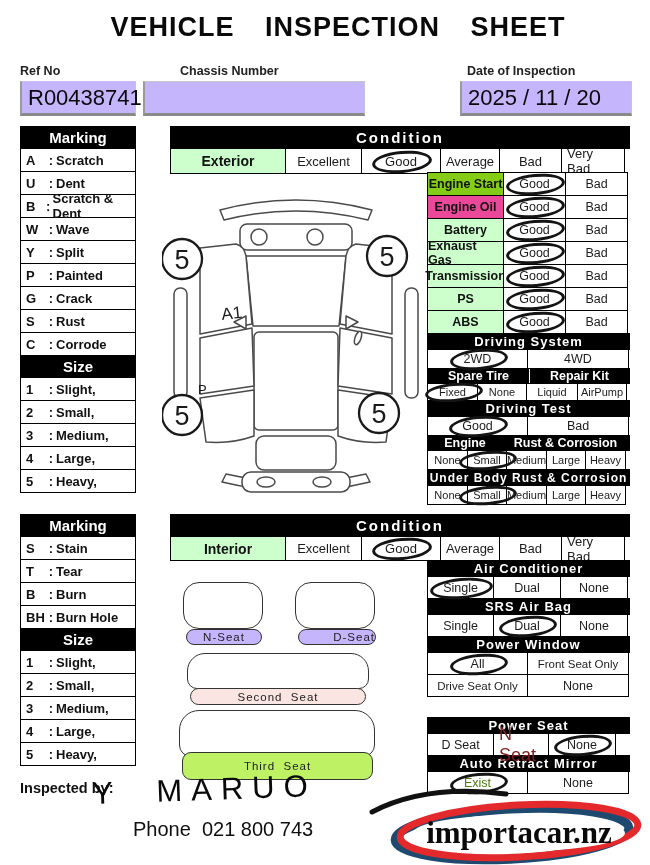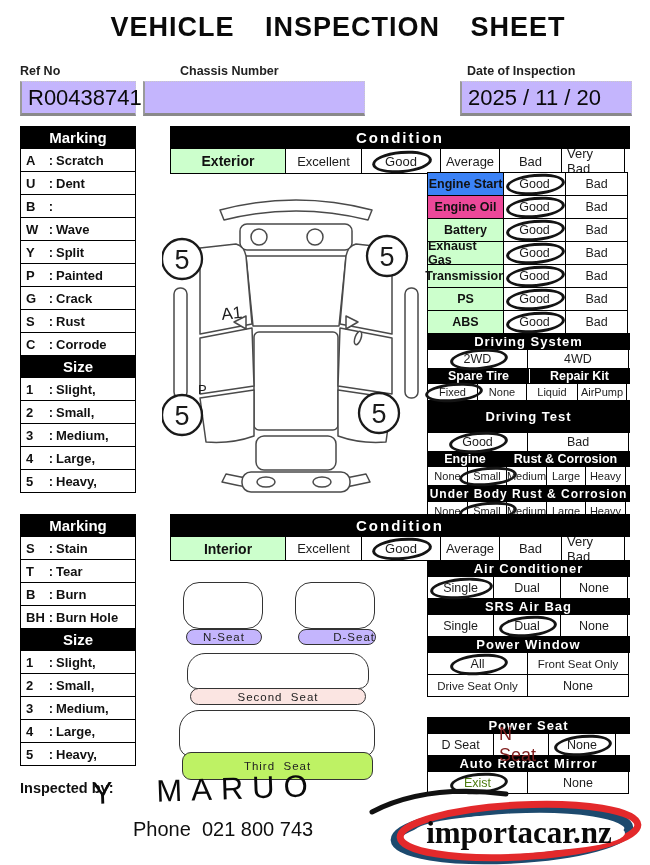--- a/index.html
+++ b/index.html
@@ -81,20 +81,21 @@
         <span class="ldesc">Scratch</span>
       </div>
       <div class="lrow" style="height: 24px;">
         <span class="lcode">U</span>
         <span class="lcolon">:</span>
         <span class="ldesc">Dent</span>
       </div>
       <div class="lrow" style="height: 24px;">
         <span class="lcode">B</span>
         <span class="lcolon">:</span>
+        <span class="ldesc">Scratch &amp; Dent</span>
       </div>
       <div class="lrow" style="height: 24px;">
         <span class="lcode">W</span>
         <span class="lcolon">:</span>
         <span class="ldesc">Wave</span>
       </div>
       <div class="lrow" style="height: 24px;">
         <span class="lcode">Y</span>
         <span class="lcolon">:</span>
         <span class="ldesc">Split</span>
@@ -223,21 +224,21 @@
         </div>
         <div class="cell" style="width: 64px; height: 26px; font-size: 13px; color: rgb(28, 28, 28);">
           <span class="optwrap">
             <span class="opttext">Very Bad</span>
           </span>
         </div>
       </div>
     </div>
   <div id="stack-ext" class="tbl" style="left:427px;top:172px;width:203px;">
       <div class="trow">
-        <div class="cell lab" style="width: 77px; height: 24px; font-size: 12.5px; background: #3b82f6;">Engine Start</div>
+        <div class="cell lab" style="width: 77px; height: 24px; font-size: 12.5px; background: #84cc16;">Engine Start</div>
         <div class="cell" style="width: 63px; height: 24px; font-size: 12.5px; color: rgb(28, 28, 28);">
           <span class="optwrap circled">
             <span class="opttext">Good</span>
             <span class="ring"></span>
           </span>
         </div>
         <div class="cell" style="width: 63px; height: 24px; font-size: 12.5px; color: rgb(28, 28, 28);">
           <span class="optwrap">
             <span class="opttext">Bad</span>
           </span>
@@ -361,21 +362,21 @@
           <span class="optwrap">
             <span class="opttext">Liquid</span>
           </span>
         </div>
         <div class="cell" style="width: 50px; height: 18px; font-size: 11px; color: rgb(28, 28, 28);">
           <span class="optwrap">
             <span class="opttext">AirPump</span>
           </span>
         </div>
       </div>
-      <div class="bar" style="height: 33px; font-size: 13px; letter-spacing: 1px;">Driving Test</div>
+      <div class="bar" style="height: 17px; font-size: 13px; letter-spacing: 1px;">Driving Test</div>
       <div class="trow">
         <div class="cell" style="width: 101px; height: 20px; font-size: 12.5px; color: rgb(28, 28, 28);">
           <span class="optwrap circled">
             <span class="opttext">Good</span>
             <span class="ring"></span>
           </span>
         </div>
         <div class="cell" style="width: 102px; height: 20px; font-size: 12.5px; color: rgb(28, 28, 28);">
           <span class="optwrap">
             <span class="opttext">Bad</span>

